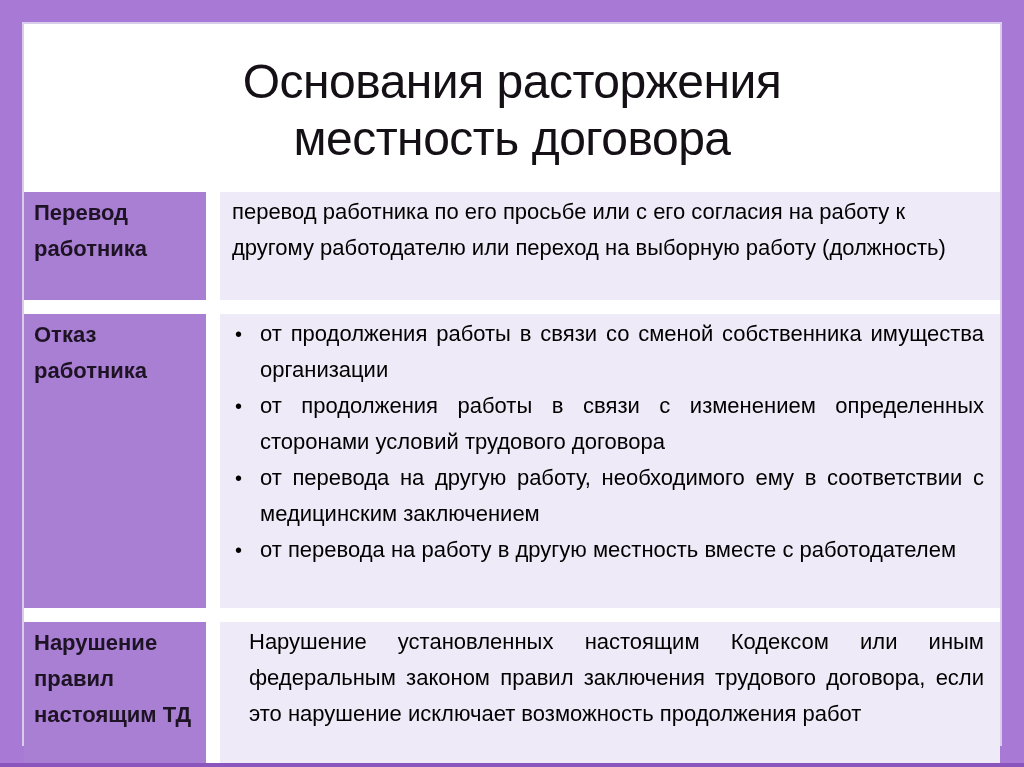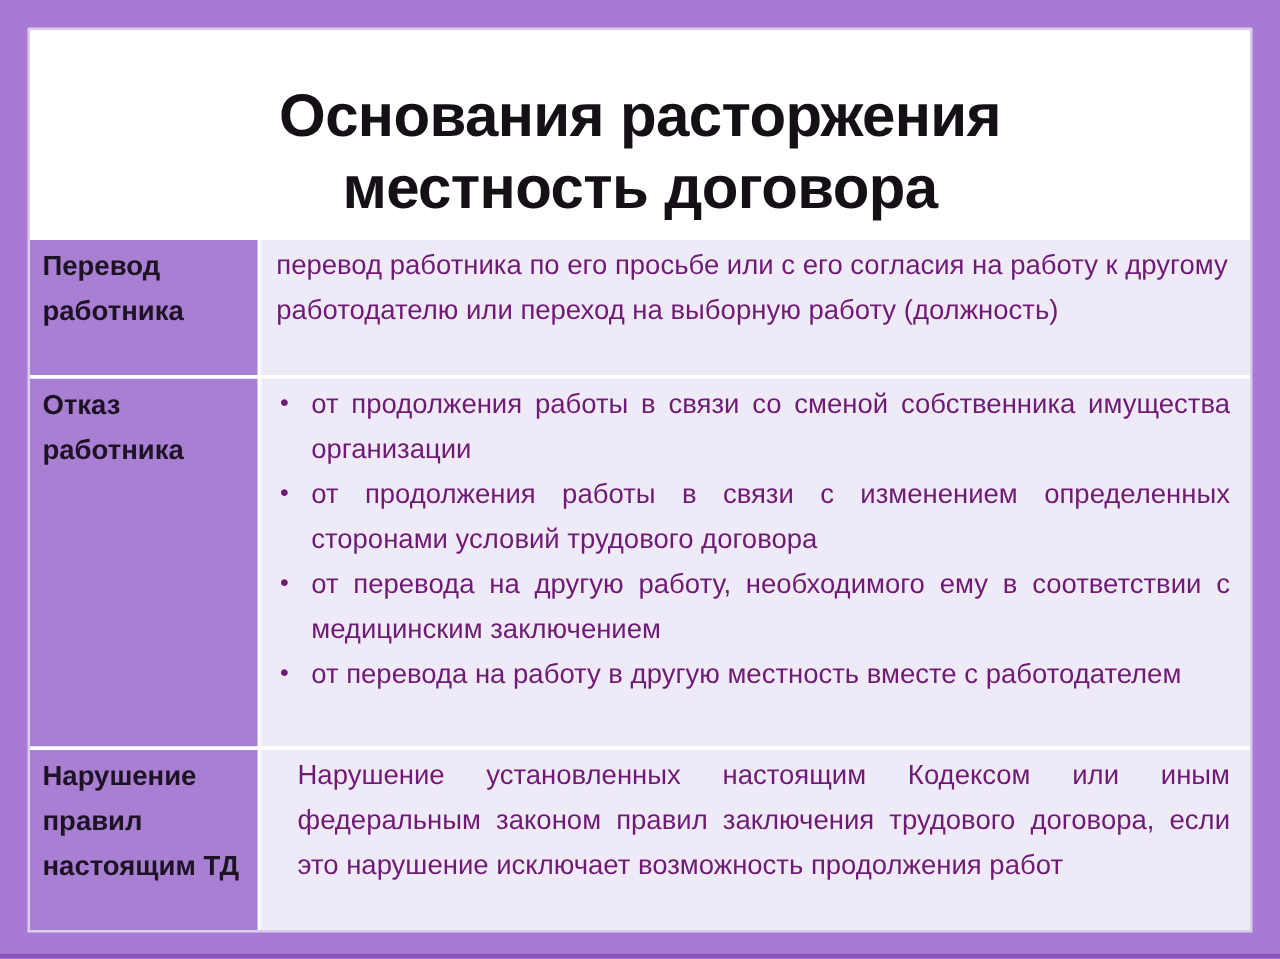--- a/index.html
+++ b/index.html
@@ -34,48 +34,47 @@
   .title-block {
     height: 164px;
     display: flex;
     flex-direction: column;
     justify-content: center;
     align-items: center;
     text-align: center;
     color: #141016;
     font-size: 48px;
     line-height: 57px;
-    font-weight: 700;
+    font-weight: 400;
     letter-spacing: -0.5px;
     padding-top: 4px;
-    margin-top: 12px;
   }
   .grounds-table {
     position: absolute;
     left: 0;
     top: 168px;
     width: 976px;
     display: grid;
     grid-template-columns: 182px 1fr;
     grid-template-rows: 108px 294px 144px;
-    gap: 3px;
+    gap: 14px;
     background: #ffffff;
   }
   .hcell {
     background: #a87fd2;
     color: #1d1324;
     font-weight: bold;
     font-size: 22px;
     line-height: 36px;
     padding: 3px 8px 0 10px;
     overflow: hidden;
   }
   .bcell {
     background: #efeaf7;
-    color: #701a75;
+    color: #000000;
     font-size: 22px;
     line-height: 36px;
     padding: 2px 16px 0 12px;
     overflow: hidden;
   }
   .bcell.justify {
     text-align: justify;
     padding-left: 29px;
   }
   ul.bullets {

